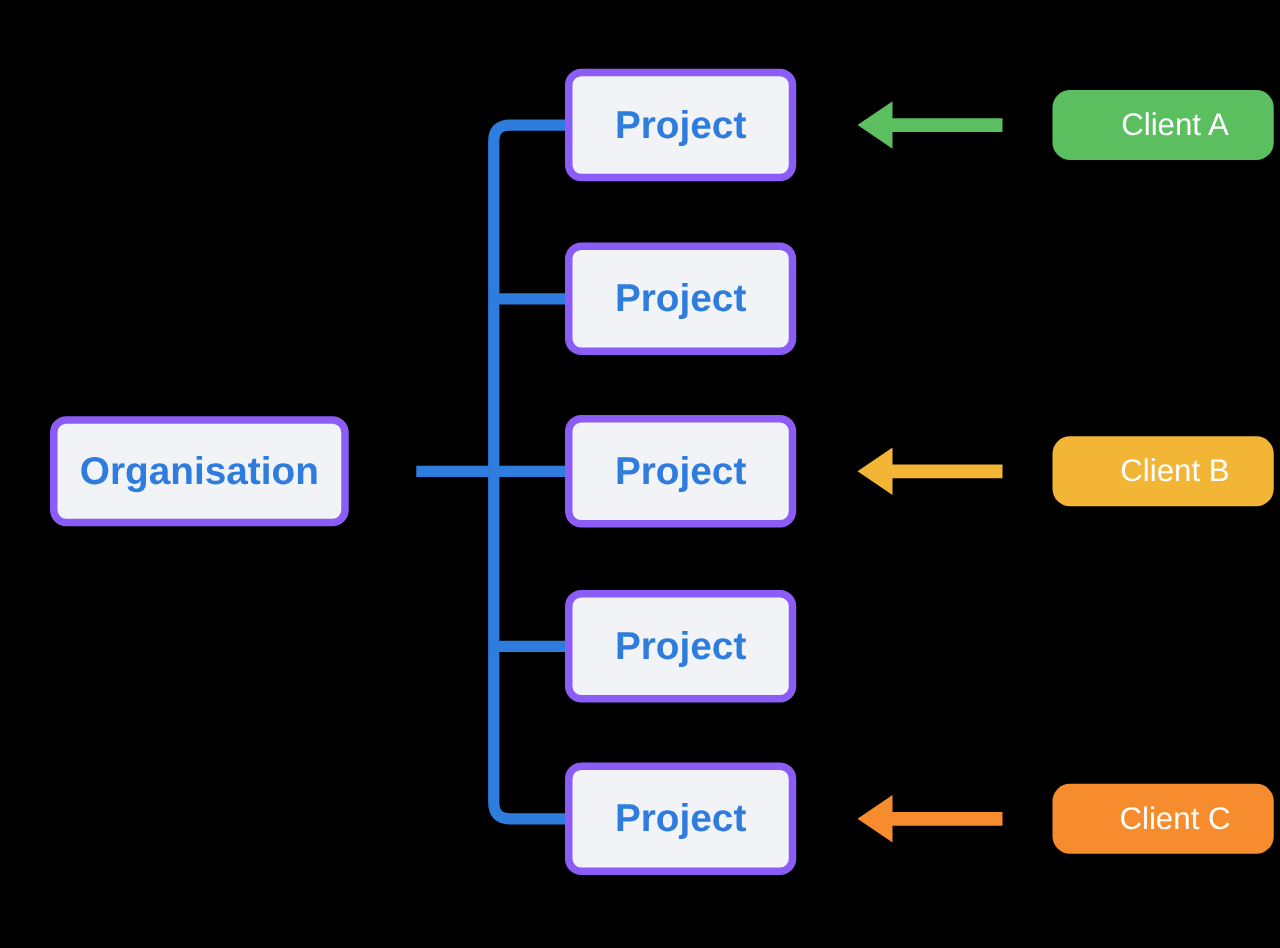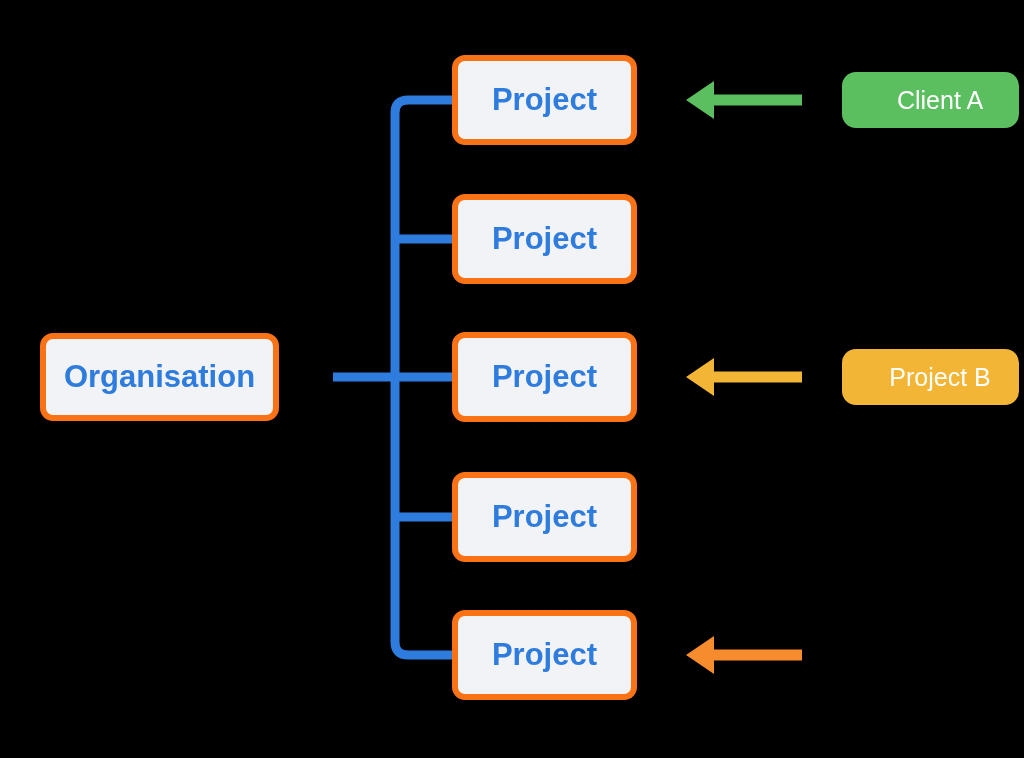--- a/index.html
+++ b/index.html
@@ -23,21 +23,21 @@
     height: 758px;
   }
   .connectors path {
     fill: none;
     stroke-width: 9px;
   }
   .node {
     position: absolute;
     box-sizing: border-box;
     background: #f1f3f6;
-    border: 6px solid #f97316;
+    border: 6px solid #8b5cf6;
     border-radius: 13px;
     color: #2e7cdd;
     font-weight: 700;
     display: flex;
     align-items: center;
     justify-content: center;
   }
   .org {
     left: 40px;
     top: 333px;
@@ -107,16 +107,19 @@
     <span>Project</span>
   </div>
   <div class="node project p5">
     <span>Project</span>
   </div>
 
   <div class="badge b1" style="background: rgb(91, 191, 96);">
     <span>Client A</span>
   </div>
   <div class="badge b2" style="background: rgb(242, 181, 53);">
-    <span>Project B</span>
+    <span>Client B</span>
+  </div>
+  <div class="badge b3" style="background: rgb(247, 140, 46);">
+    <span>Client C</span>
   </div>
 
 </div>
 
 </body></html>

